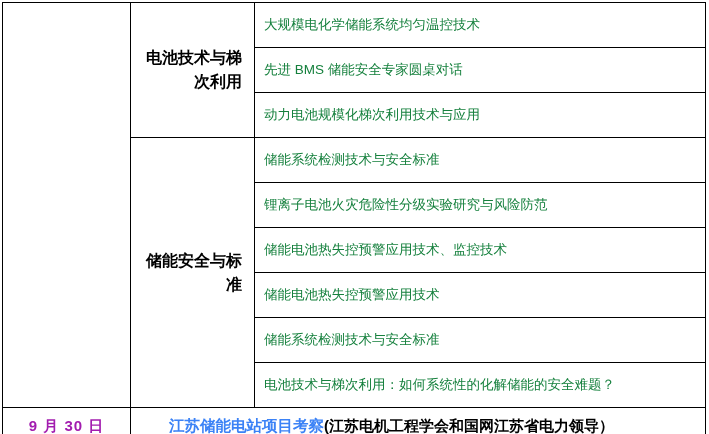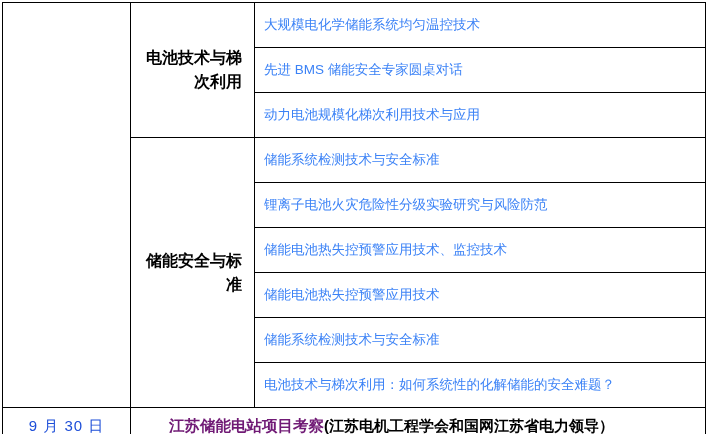--- a/index.html
+++ b/index.html
@@ -32,52 +32,52 @@
   }
   
   col.c-date { width: 128px; }
   col.c-cat  { width: 124px; }
   col.c-topic{ width: 451px; }
 
   .cell-date {
     text-align: center;
   }
   .date-text {
-    font-weight: normal;
+    font-weight: bold;
     font-size: 15px;
-    color: #1d4ed8;
+    color: #a21caf;
     letter-spacing: 1px;
   }
   .cat-text {
     display: block;
     font-weight: bold;
     font-size: 16px;
     line-height: 1.5;
     color: #000000;
     text-align: right;
     padding: 0 12px;
   }
   .topic-cell {
     height: 44px;
   }
   .topic-text {
     display: block;
     font-size: 13.5px;
-    color: #3b82f6;
+    color: #15803d;
     line-height: 1.4;
     padding: 0 8px 0 9px;
     text-align: left;
   }
   .last-row-cell {
     height: 36px;
   }
   .final-title {
     font-weight: bold;
     font-size: 15.5px;
-    color: #701a75;
+    color: #3b82f6;
     text-align: center;
   }
   .final-note {
     font-weight: bold;
     font-size: 15px;
     color: #000000;
   }
   .final-wrap {
     padding: 0 8px 0 38px;
     white-space: nowrap;

